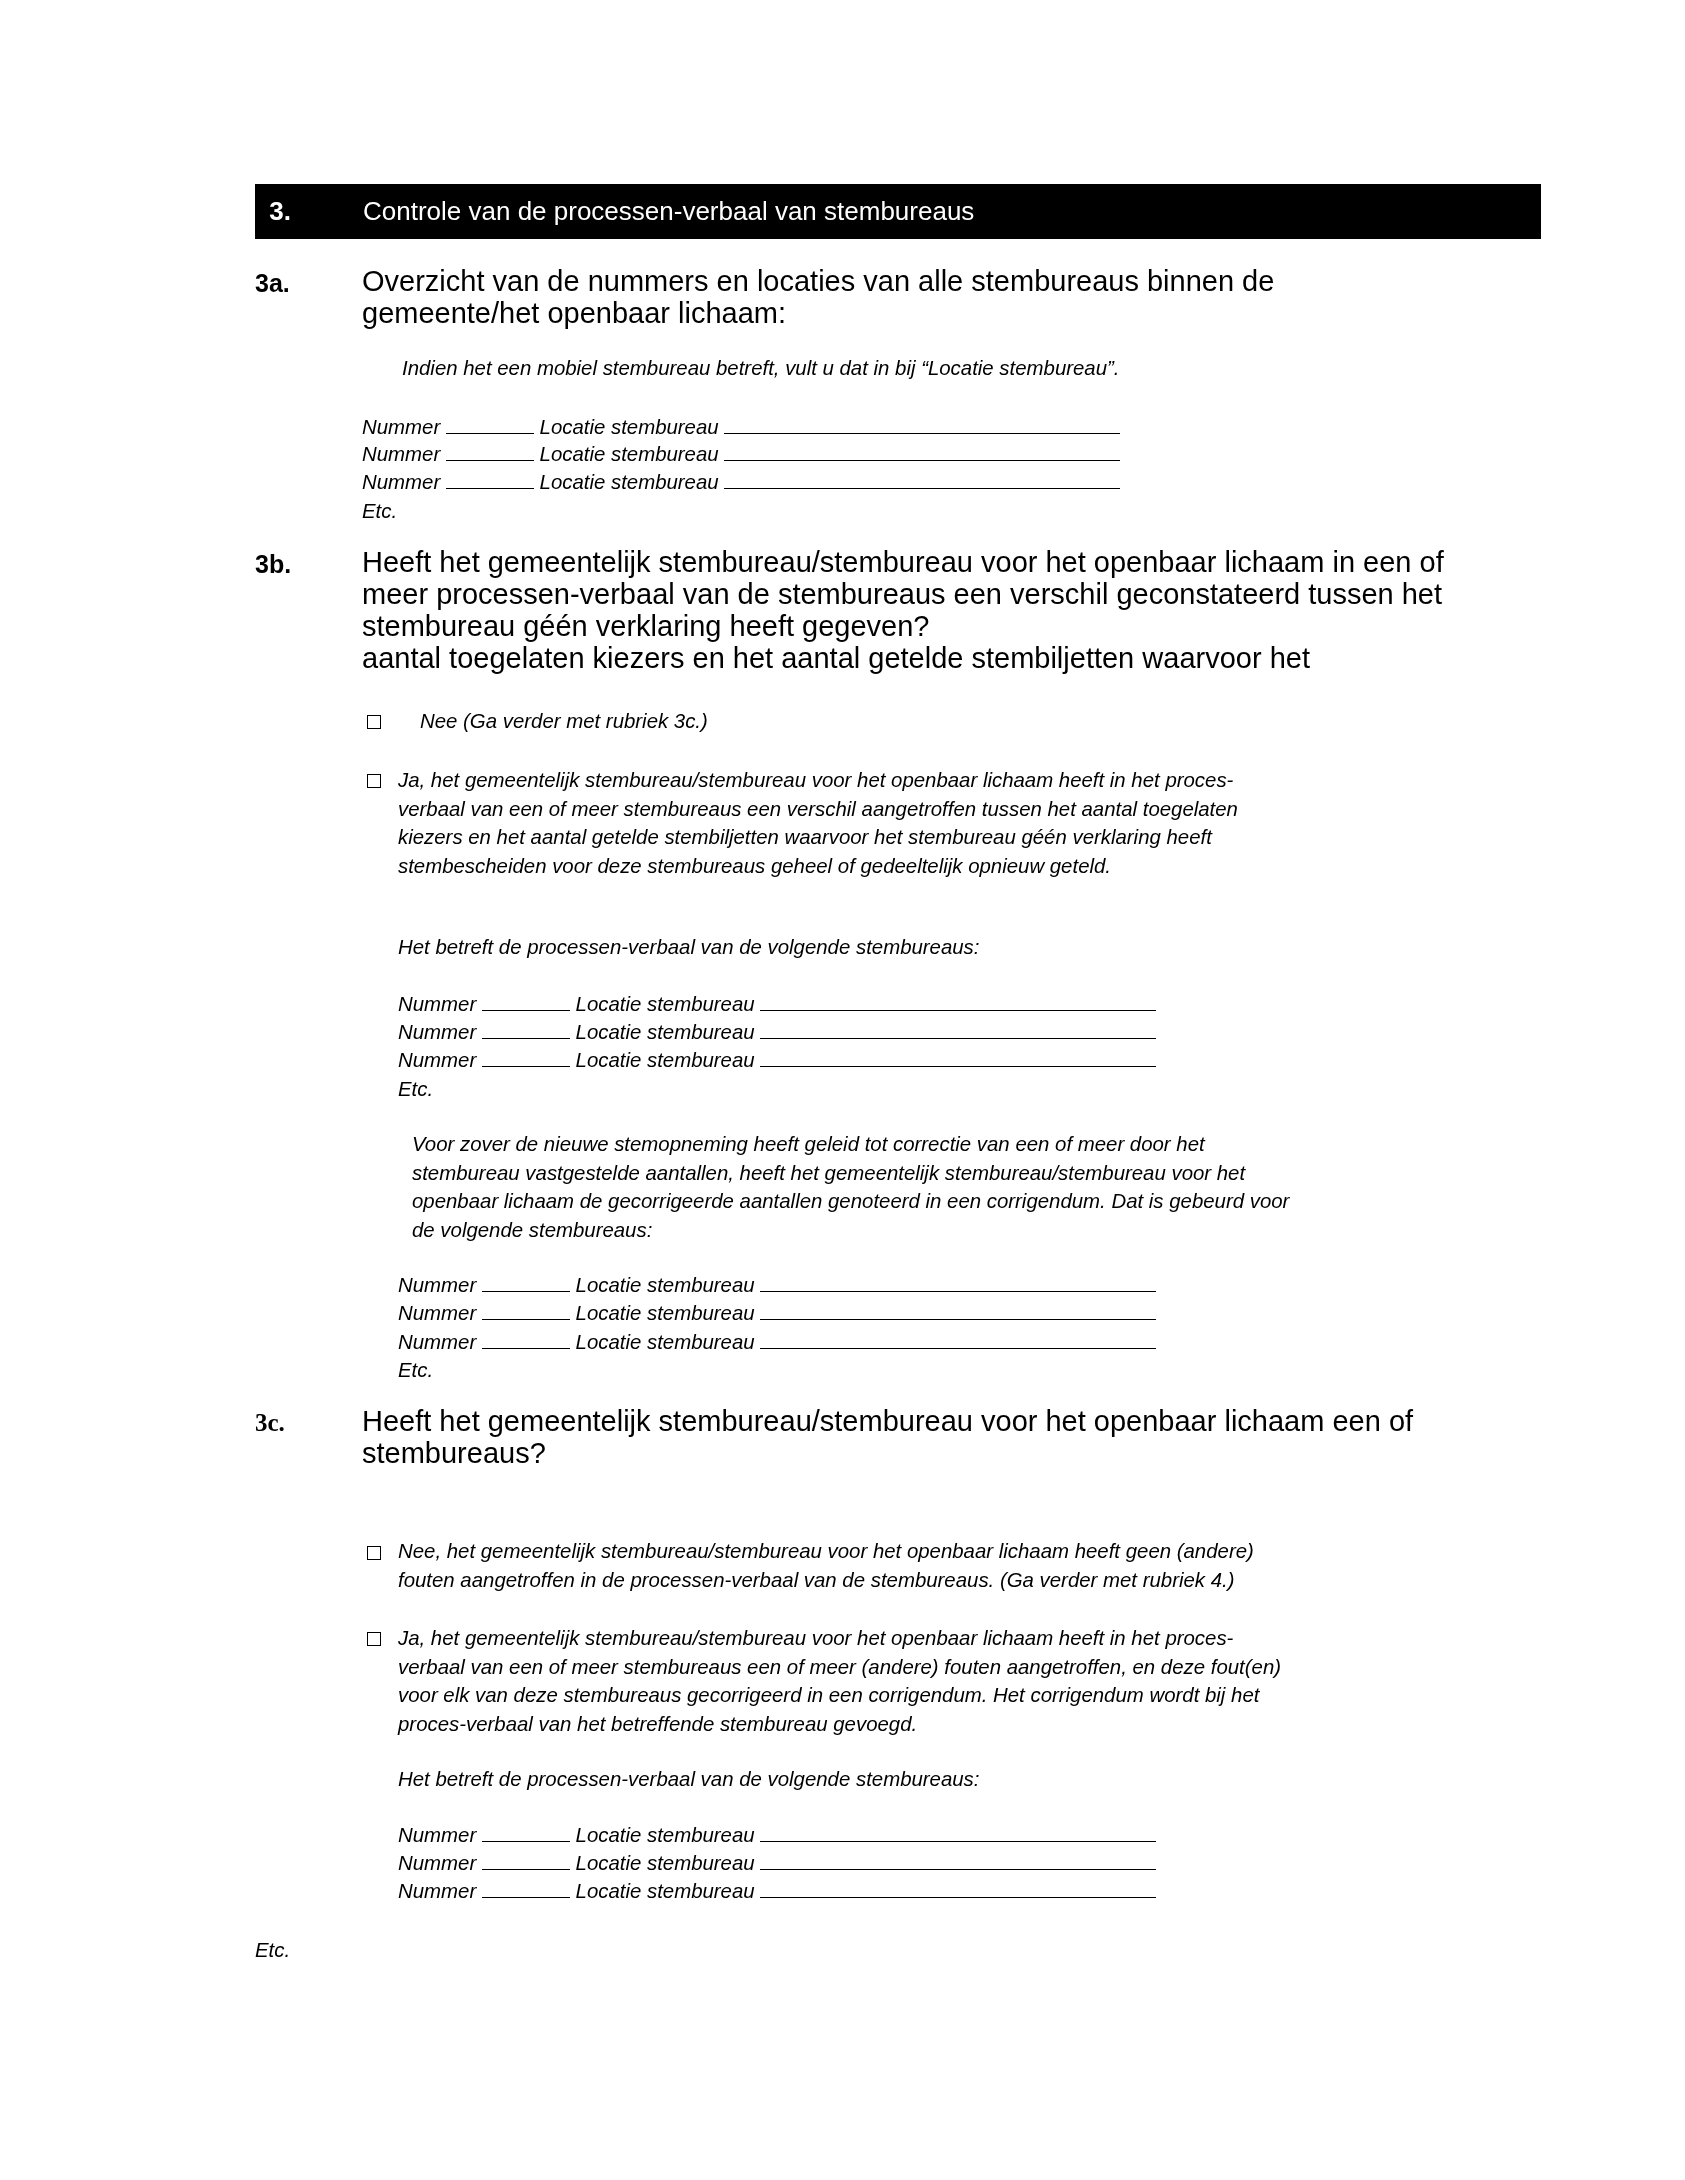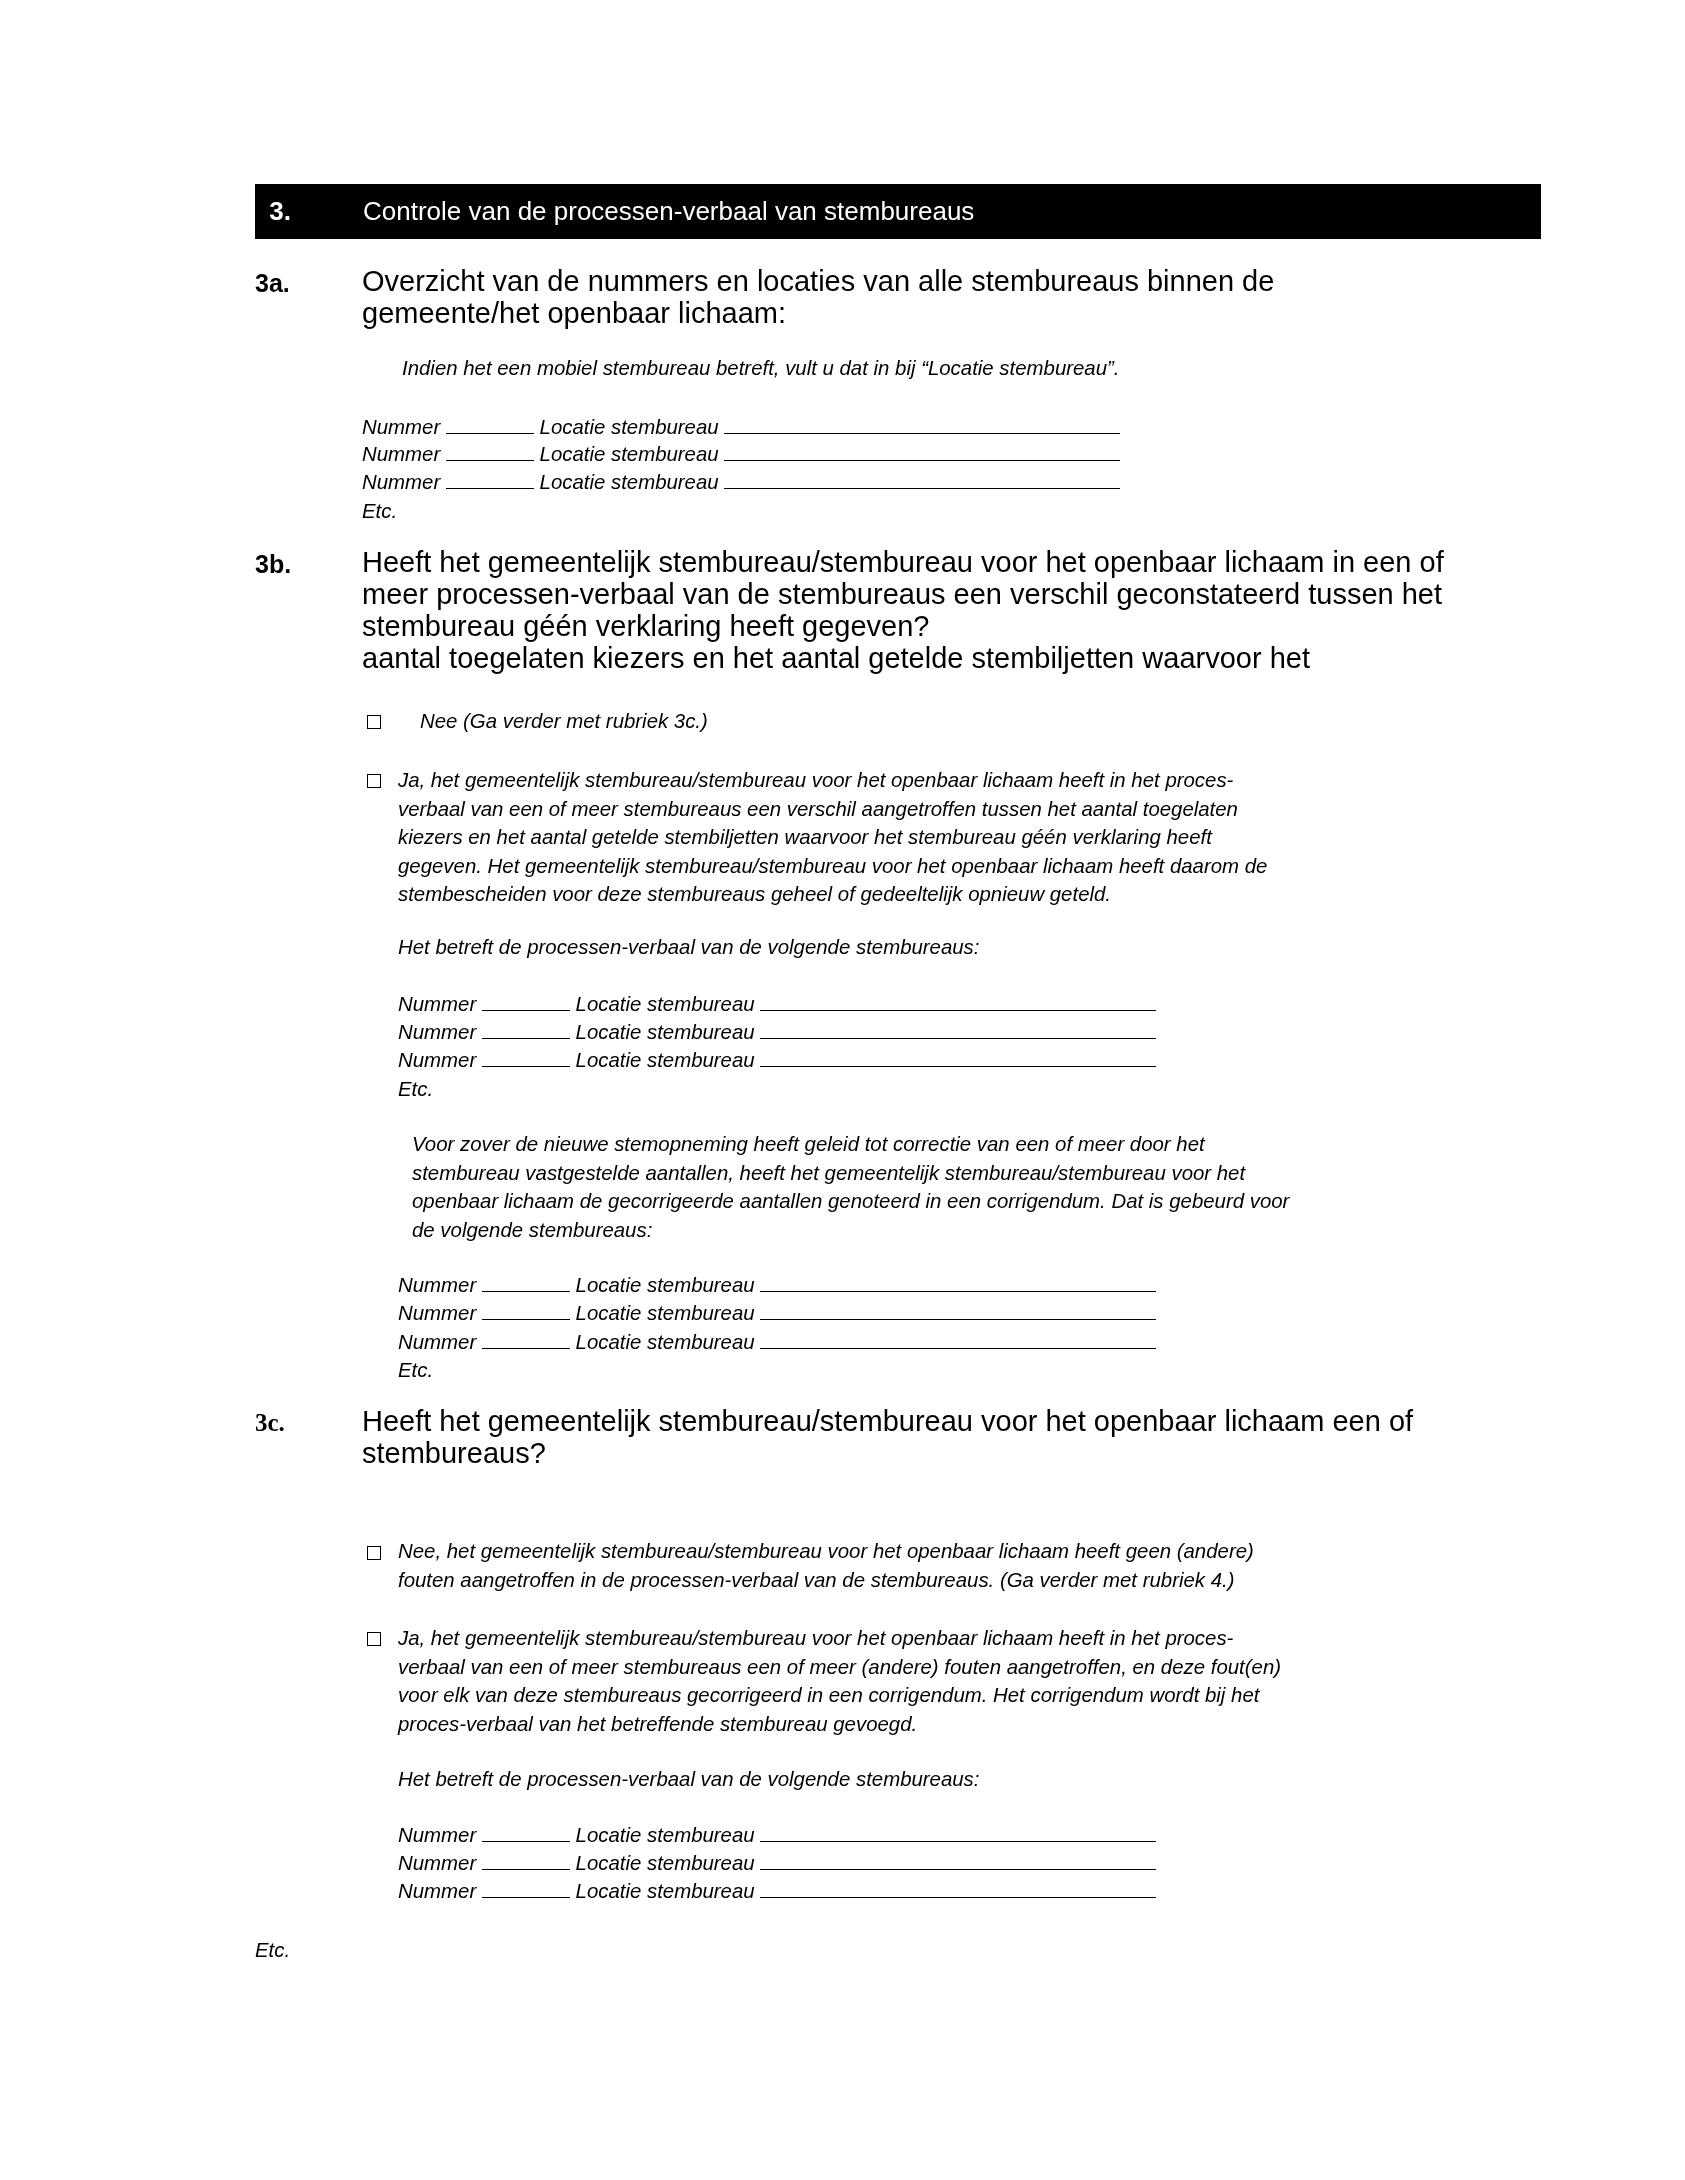--- a/index.html
+++ b/index.html
@@ -55,21 +55,20 @@
 <div class="cb" style="left:367px; top:715px;"></div>
 <div class="para" style="left:420px; top:707px;">
   <span class="line">Nee (Ga verder met rubriek 3c.)</span>
 </div>
 
 <div class="cb" style="left:367px; top:774px;"></div>
 <div class="para" style="left:398px; top:766px;">
   <span class="line">Ja, het gemeentelijk stembureau/stembureau voor het openbaar lichaam heeft in het proces-</span>
   <span class="line">verbaal van een of meer stembureaus een verschil aangetroffen tussen het aantal toegelaten</span>
   <span class="line">kiezers en het aantal getelde stembiljetten waarvoor het stembureau géén verklaring heeft</span>
-  <span class="line">gegeven. Het gemeentelijk stembureau/stembureau voor het openbaar lichaam heeft daarom de</span>
   <span class="line">stembescheiden voor deze stembureaus geheel of gedeeltelijk opnieuw geteld.</span>
 </div>
 
 <div class="para" style="left:398px; top:933px;">Het betreft de processen-verbaal van de volgende stembureaus:</div>
 <div class="row" style="left:398px; top:993px;">
   <span>Nummer</span><span class="blank-num" style="width:88px;"></span><span>Locatie stembureau</span><span class="blank-loc" style="width:396px;"></span>
 </div>
 <div class="row" style="left:398px; top:1021px;">
   <span>Nummer</span><span class="blank-num" style="width:88px;"></span><span>Locatie stembureau</span><span class="blank-loc" style="width:396px;"></span>
 </div>

